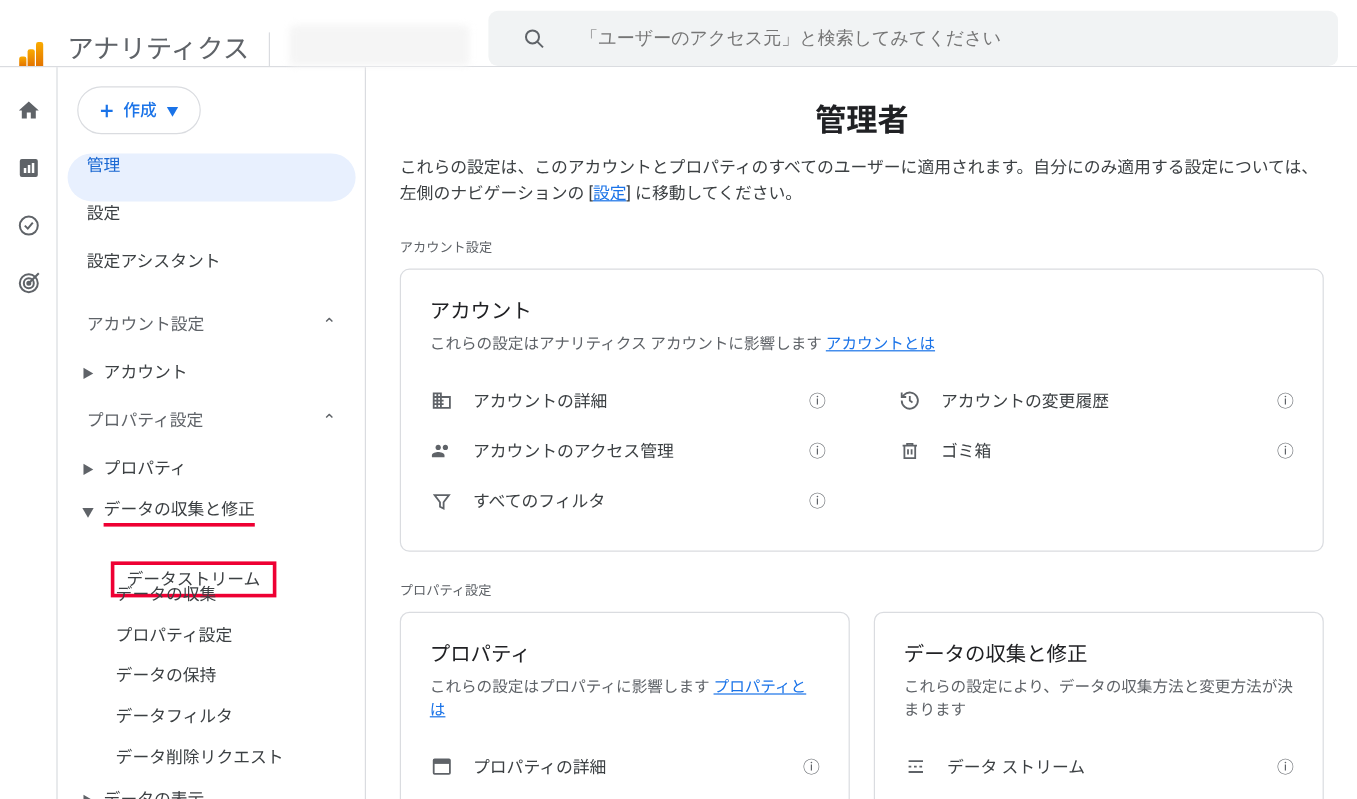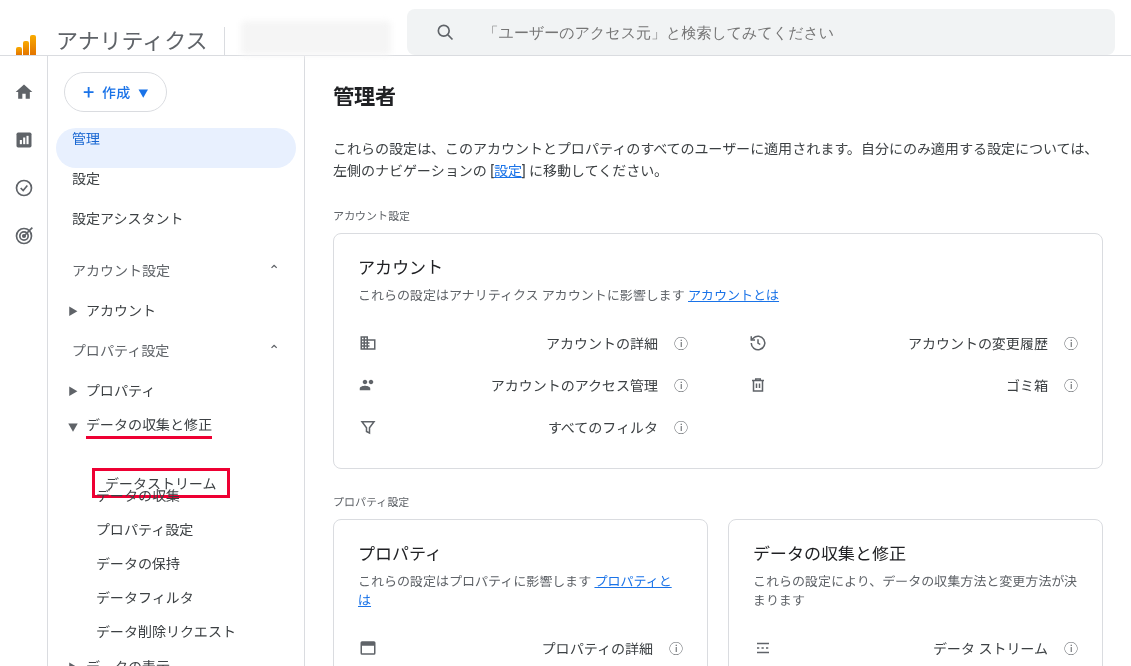--- a/index.html
+++ b/index.html
@@ -25,29 +25,29 @@
 .nav-item { height: 40px; display: flex; align-items: flex-start; padding: 0 16px; border-radius: 20px; cursor: pointer; color: #3c4043; font-size: 14px; }
 .nav-item.active { background: #e8f0fe; color: #1967d2; }
 .nav-sec { height: 44px; display: flex; align-items: center; justify-content: space-between; padding: 0 16px; color: #5f6368; cursor: pointer; font-size: 14px; }
 .nav-sub { display: flex; align-items: center; height: 36px; padding-left: 12px; gap: 8px; cursor: pointer; color: #3c4043; font-size: 14px; }
 .nav-sub .caret { width: 10px; color: #5f6368; font-size: 10px; }
 .nav-subsub { height: 34px; display: flex; align-items: center; padding-left: 40px; cursor: pointer; color: #3c4043; font-size: 14px; }
 .red-underline { border-bottom: 3.5px solid #e03; padding-bottom: 2px; }
 .red-box { border: 3.5px solid #e03; border-radius: 0; padding: 2px 10px; margin-top: 44px; }
 
 .main { flex: 1; background: #fff; padding: 24px 28px; overflow-y: auto; border-left: 1px solid #dadce0; }
-.page-title { font-size: 21px; color: #202124; margin-bottom: 28px; }
+.page-title { font-size: 26px; color: #202124; margin-bottom: 12px; text-align: center; }
 .page-desc { font-size: 14px; color: #3c4043; line-height: 1.6; margin-bottom: 24px; }
 .inline-link { color: #1a73e8; text-decoration: underline; cursor: pointer; }
 .sec-label { font-size: 11px; color: #5f6368; margin-bottom: 10px; }
 .card { border: 1px solid #dadce0; border-radius: 8px; padding: 20px 24px; margin-bottom: 24px; }
 .card-title { font-size: 17px; color: #202124; margin-bottom: 6px; }
 .card-sub { font-size: 13px; color: #5f6368; margin-bottom: 18px; }
 .card-rows { display: grid; grid-template-columns: 1fr 1fr; gap: 0 60px; }
-.card-row { display: flex; align-items: center; height: 42px; gap: 16px; cursor: pointer; text-align: right; }
+.card-row { display: flex; align-items: center; height: 42px; gap: 16px; cursor: pointer; }
 .card-row .ic { width: 20px; color: #5f6368; display: flex; justify-content: center; }
 .card-row .lbl { flex: 1; color: #3c4043; }
 .card-row .help { color: #5f6368; }
 .two-col { display: grid; grid-template-columns: 1fr 1fr; gap: 20px; }
 .single-col .card-rows { grid-template-columns: 1fr; }
 .chev { font-size: 14px; color: #5f6368; }
 svg { display: block; }
 </style>
 </head>
 <body>

